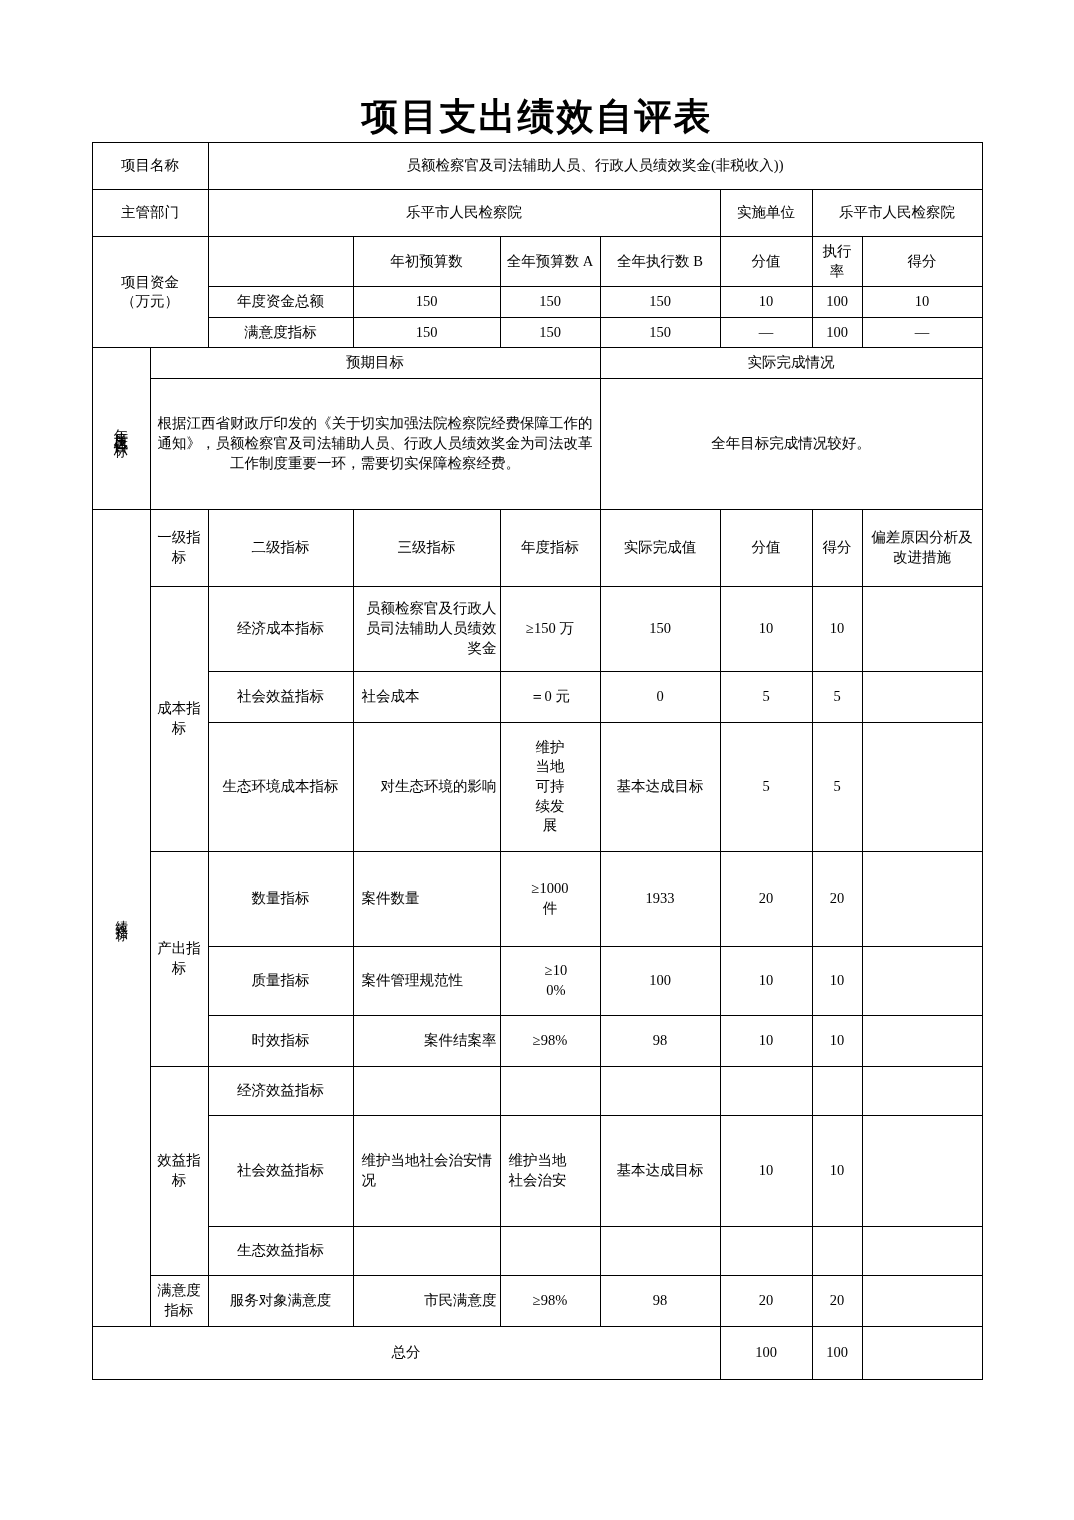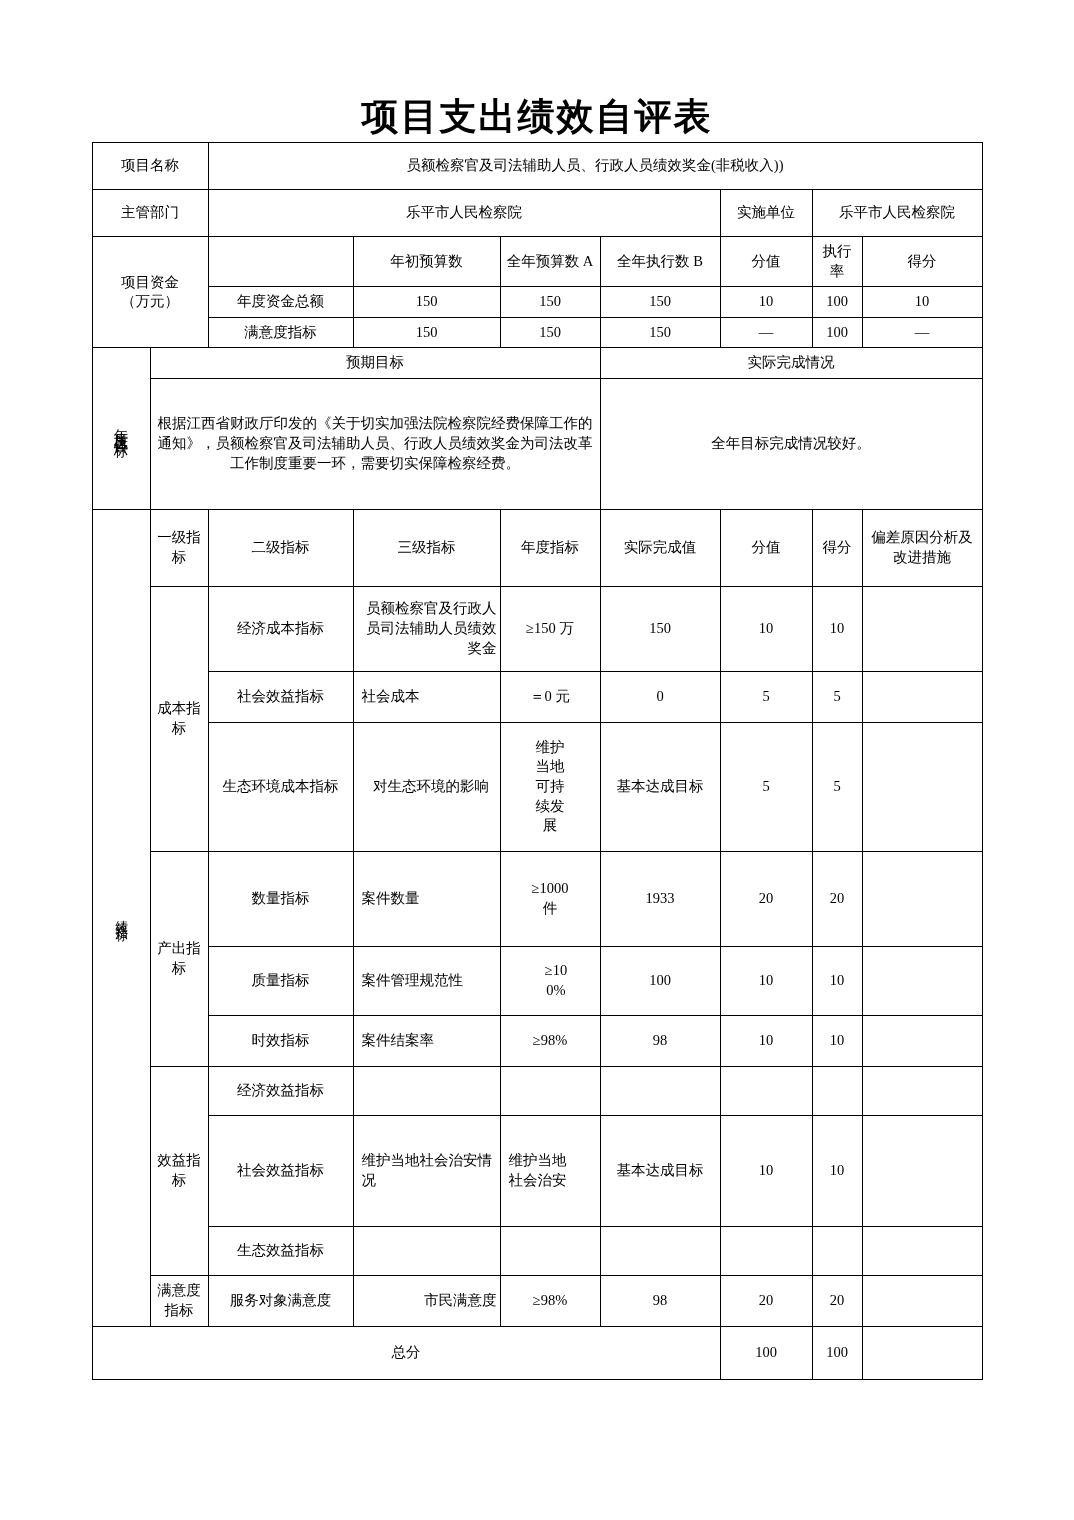--- a/index.html
+++ b/index.html
@@ -187,21 +187,21 @@
       <td class="med" style="text-align:left;padding-left:8px">社会成本</td>
       <td class="med">＝0 元</td>
       <td class="big">0</td>
       <td class="med">5</td>
       <td class="med">5</td>
       <td colspan="2" class="sm"></td>
     </tr>
 
     <tr>
       <td class="med" style="height:118px">生态环境成本指标</td>
-      <td class="med" style="text-align:center;padding-left:12px">对生态环境的影响</td>
+      <td class="med" style="text-align:right;padding-left:12px">对生态环境的影响</td>
       <td class="med" style="width:60px;padding-left:28px;padding-right:28px">维护当地可持续发展</td>
       <td class="big">基本达成目标</td>
       <td class="med">5</td>
       <td class="med">5</td>
       <td colspan="2" class="sm"></td>
     </tr>
 
     <tr>
       <td rowspan="3" class="med">产出指标</td>
       <td class="med" style="height:84px">数量指标</td>
@@ -218,21 +218,21 @@
       <td class="med" style="text-align:left;padding-left:8px">案件管理规范性</td>
       <td class="med" style="padding-left:40px;padding-right:28px">≥100%</td>
       <td class="big">100</td>
       <td class="med">10</td>
       <td class="med">10</td>
       <td colspan="2" class="sm"></td>
     </tr>
 
     <tr>
       <td class="med" style="height:40px">时效指标</td>
-      <td class="med" style="text-align:left;padding-left:8px">案件结案率</td>
+      <td class="med" style="text-align:right;padding-left:20px">案件结案率</td>
       <td class="med">≥98%</td>
       <td class="big">98</td>
       <td class="med">10</td>
       <td class="med">10</td>
       <td colspan="2" class="sm"></td>
     </tr>
 
     <tr>
       <td rowspan="3" class="med">效益指标</td>
       <td class="med" style="height:38px">经济效益指标</td>

